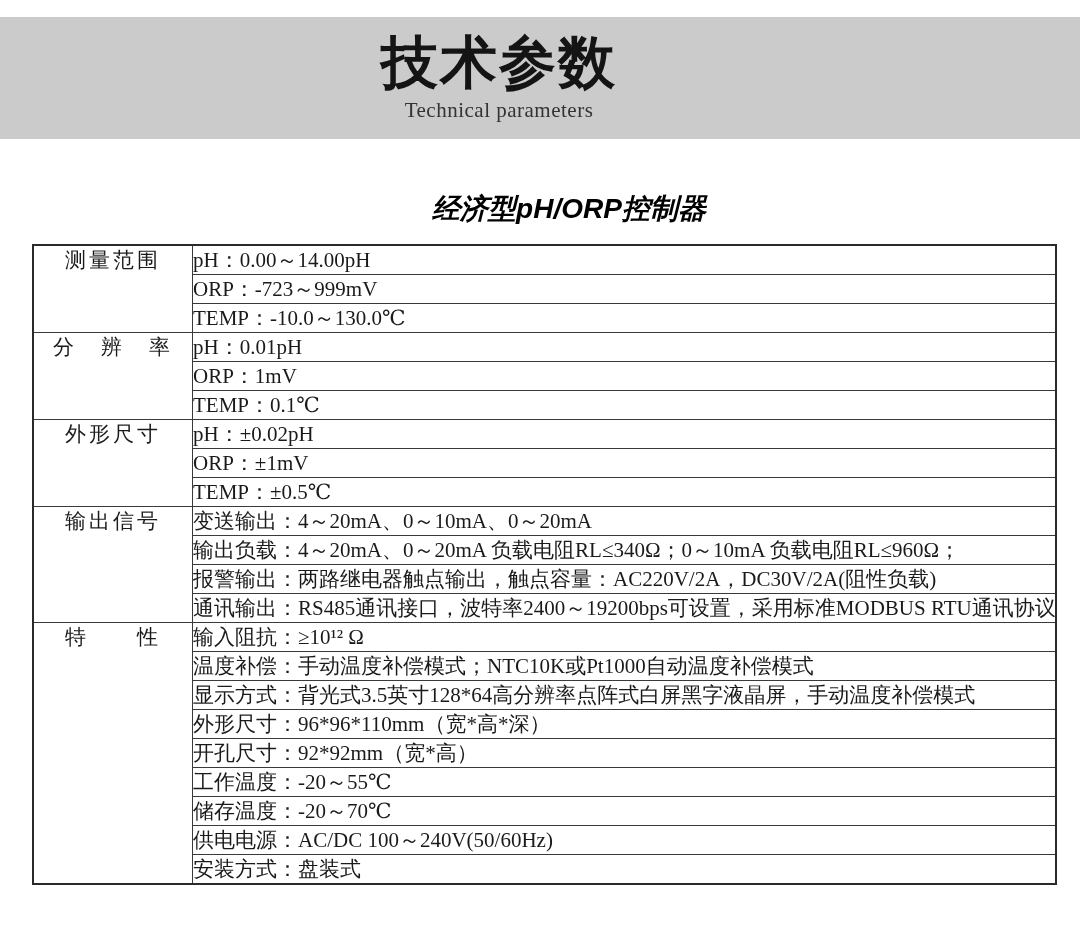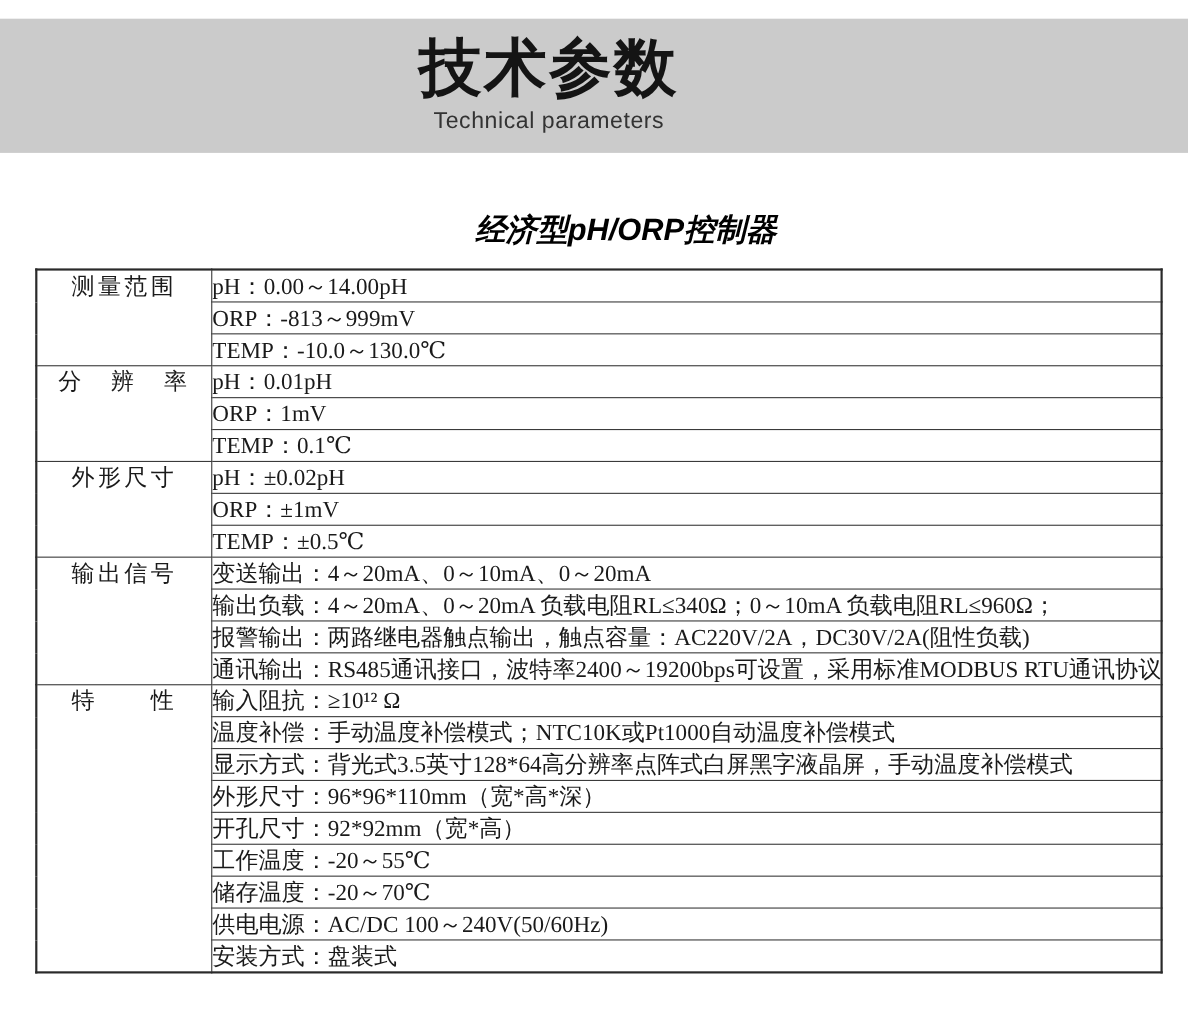--- a/index.html
+++ b/index.html
@@ -33,21 +33,21 @@
   }
   .banner-title {
     font-family: "Liberation Sans", "DejaVu Sans", sans-serif;
     font-weight: bold;
     font-size: 57px;
     line-height: 1.0;
     color: #141414;
     letter-spacing: 2px;
   }
   .banner-sub {
-    font-family: Liberation Sans, sans-serif;
+    font-family: Liberation Serif, serif;
     font-size: 21px;
     color: #333333;
     margin-top: 7px;
     letter-spacing: 0.5px;
   }
 
   
   .product-title {
     position: absolute;
     top: 190px;
@@ -111,21 +111,21 @@
 
 <table class="spec-table">
   <tbody id="spec-body">
       <tr>
         <td class="label-cell" rowspan="3">
           <span class="label-inner">测量范围</span>
         </td>
         <td class="value-cell">pH：0.00～14.00pH</td>
       </tr>
       <tr>
-        <td class="value-cell">ORP：-813～999mV</td>
+        <td class="value-cell">ORP：-723～999mV</td>
       </tr>
       <tr>
         <td class="value-cell">TEMP：-10.0～130.0℃</td>
       </tr>
       <tr>
         <td class="label-cell" rowspan="3">
           <span class="label-inner">分　辨　率</span>
         </td>
         <td class="value-cell">pH：0.01pH</td>
       </tr>

